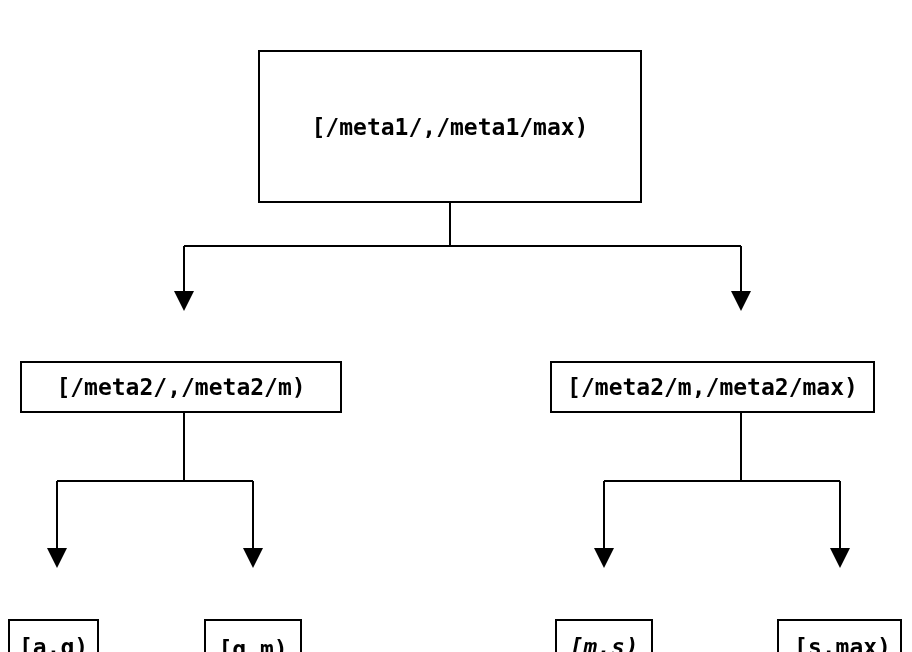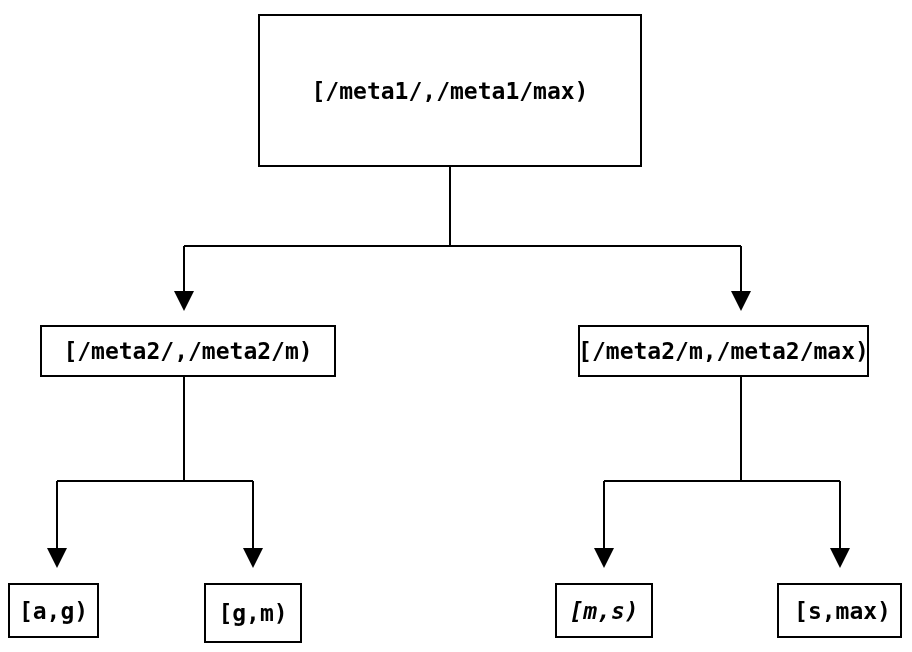--- a/index.html
+++ b/index.html
@@ -36,24 +36,25 @@
     box-sizing: border-box;
     border: 2px solid #000000;
     background: #ffffff;
     color: #000000;
     display: flex;
     align-items: center;
     justify-content: center;
     font-weight: bold;
     font-size: 23px;
     white-space: nowrap;
+    margin-top: 36px;
   }
   .node-root       { left: 258px; top: 14px;  width: 384px; height: 153px; }
-  .node-left       { left: 40px;  top: 325px; width: 296px; height: 52px; }
-  .node-right      { left: 578px; top: 325px; width: 291px; height: 52px; }
+  .node-left       { left: 20px;  top: 325px; width: 322px; height: 52px; }
+  .node-right      { left: 550px; top: 325px; width: 325px; height: 52px; }
   .node-leaf-ag    { left: 8px;   top: 583px; width: 91px;  height: 55px; }
   .node-leaf-gm    { left: 204px; top: 583px; width: 98px;  height: 60px; }
   .node-leaf-ms    { left: 555px; top: 583px; width: 98px;  height: 55px; font-style: italic; }
   .node-leaf-smax  { left: 777px; top: 583px; width: 125px; height: 55px; padding-left: 6px; }
 </style>
 </head>
 <body>
 
 <div id="stage">
 

